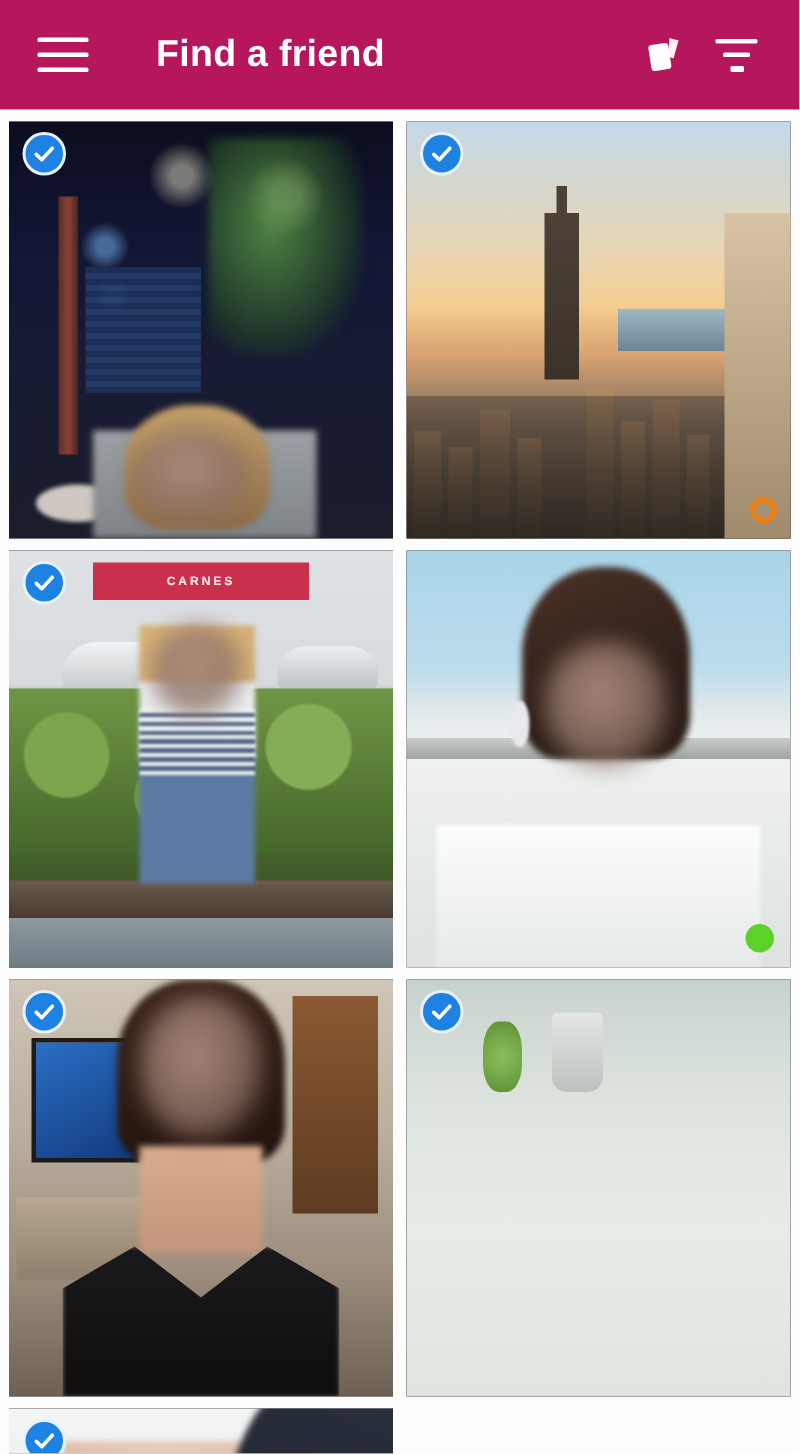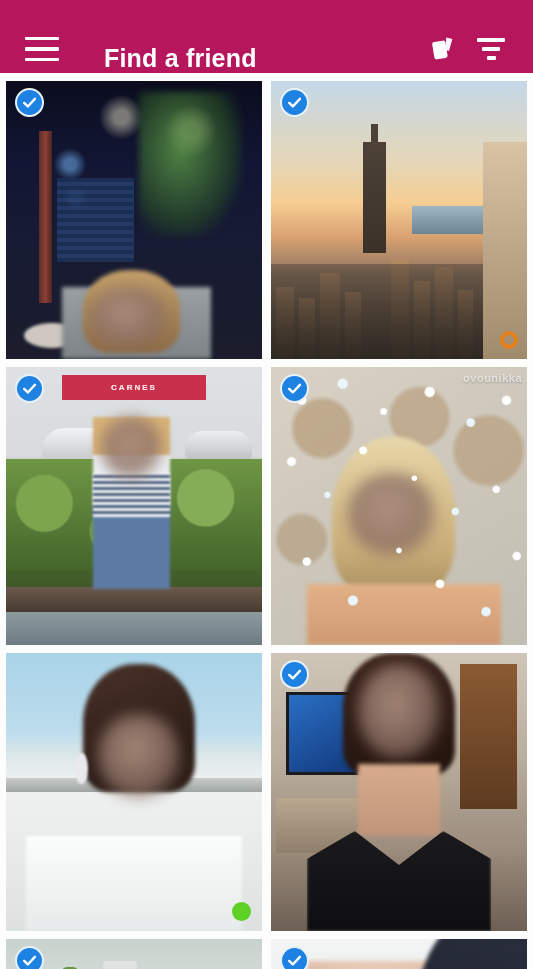--- a/index.html
+++ b/index.html
@@ -3,21 +3,21 @@
 <meta charset="utf-8">
 <style>
   * { margin:0; padding:0; box-sizing:border-box; }
   html,body { width:533px; height:969px; overflow:hidden; background:#ffffff;
     font-family:"Liberation Sans", sans-serif; }
 
   #app { position:relative; width:533px; height:969px; background:#fdfdfd; overflow:hidden; }
 
   
   .appbar { position:relative; height:73px; background:#b5165c;
-    display:flex; align-items:flex-end; padding:0 18px; }
+    display:flex; align-items:center; padding:0 18px; }
   .appbar-title { color:#ffffff; font-size:25px; font-weight:bold; letter-spacing:.2px;
     margin-left:38px; white-space:nowrap; }
   .spacer { flex:1 1 auto; }
 
   .icon-btn { width:48px; height:48px; display:flex; align-items:center; justify-content:center;
     cursor:pointer; flex:0 0 auto; }
 
   
   .hamburger { width:34px; height:24px; display:flex; flex-direction:column; justify-content:space-between; }
   .hamburger i { display:block; height:3.4px; width:100%; background:#ffffff; border-radius:1px; }
@@ -289,34 +289,20 @@
         <div class="bench-stripe"></div>
         <div class="blurface" style="left:37%;top:18%;width:24%;height:22%;"></div>
       </div>
       <div class="badge-check">
         <svg viewBox="0 0 24 24">
           <path d="M4.5 12.6 L9.6 17.6 L19.6 6.8" fill="none" stroke="#ffffff" stroke-width="3.4" stroke-linecap="round" stroke-linejoin="round"></path>
         </svg>
       </div>
     </div>
 
-    <div class="tile">
-      <div class="photo s-stars stars-bg">
-        <div class="stars-hair"></div>
-        <div class="stars-body"></div>
-        <div class="blurface" style="left:30%;top:38%;width:34%;height:30%;"></div>
-        <div class="stars-ov"></div>
-        <div class="wm">ovounikka</div>
-      </div>
-      <div class="badge-check">
-        <svg viewBox="0 0 24 24">
-          <path d="M4.5 12.6 L9.6 17.6 L19.6 6.8" fill="none" stroke="#ffffff" stroke-width="3.4" stroke-linecap="round" stroke-linejoin="round"></path>
-        </svg>
-      </div>
-    </div>
 
     <div class="tile">
       <div class="photo s-balcony">
         <div class="bal-rail"></div>
         <div class="bal-wall"></div>
         <div class="bal-hair"></div>
         <div class="bal-shirt"></div>
         <div class="bal-ear"></div>
         <div class="blurface" style="left:36%;top:22%;width:32%;height:30%;"></div>
       </div>

